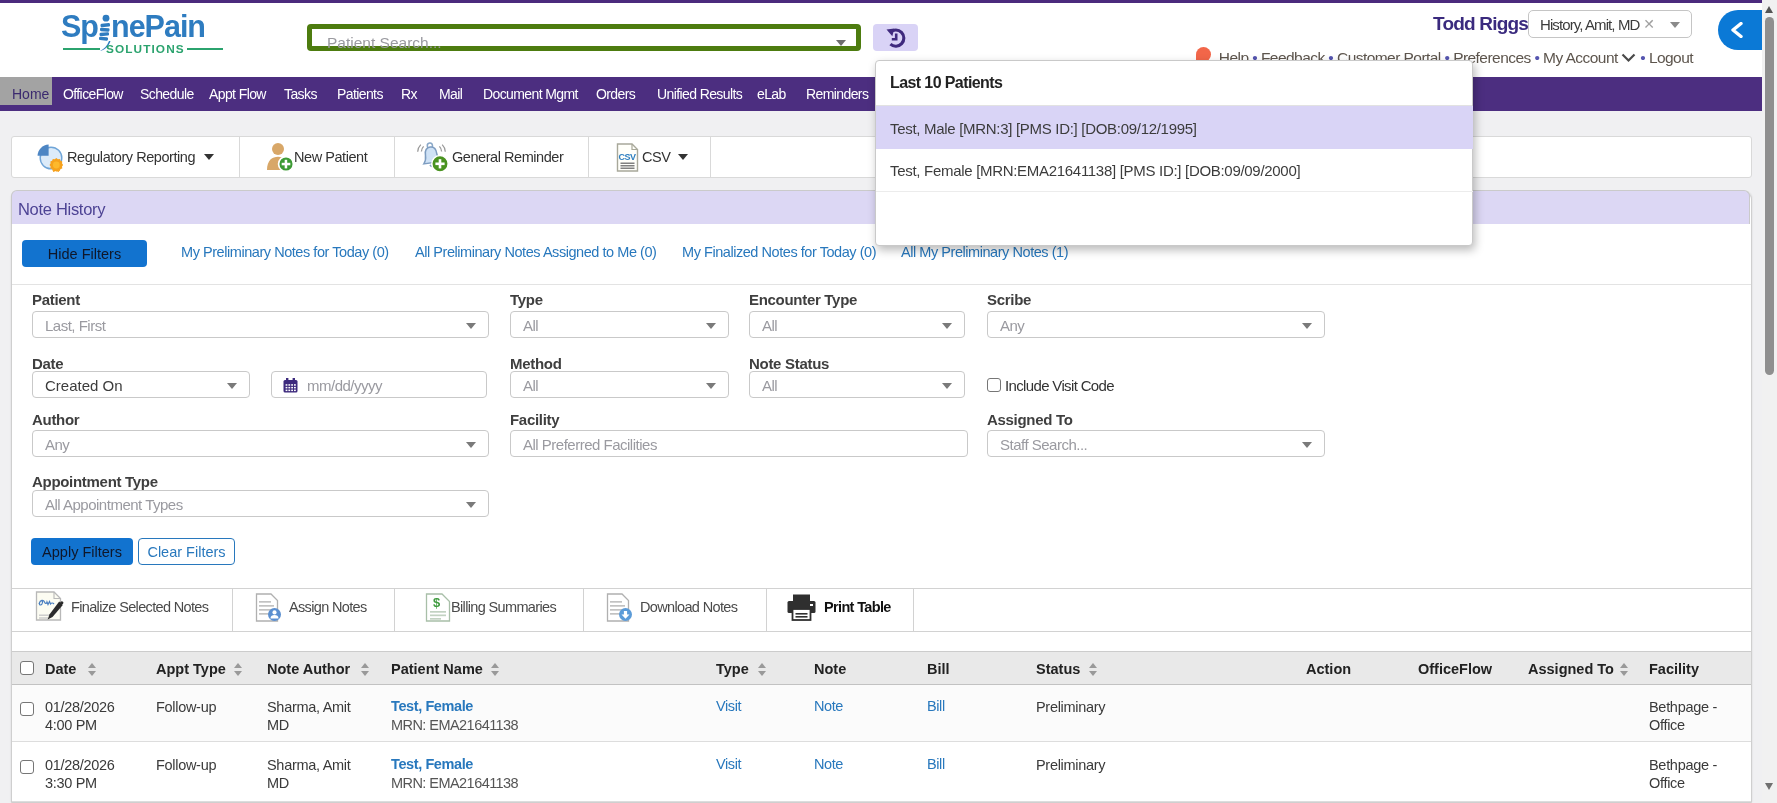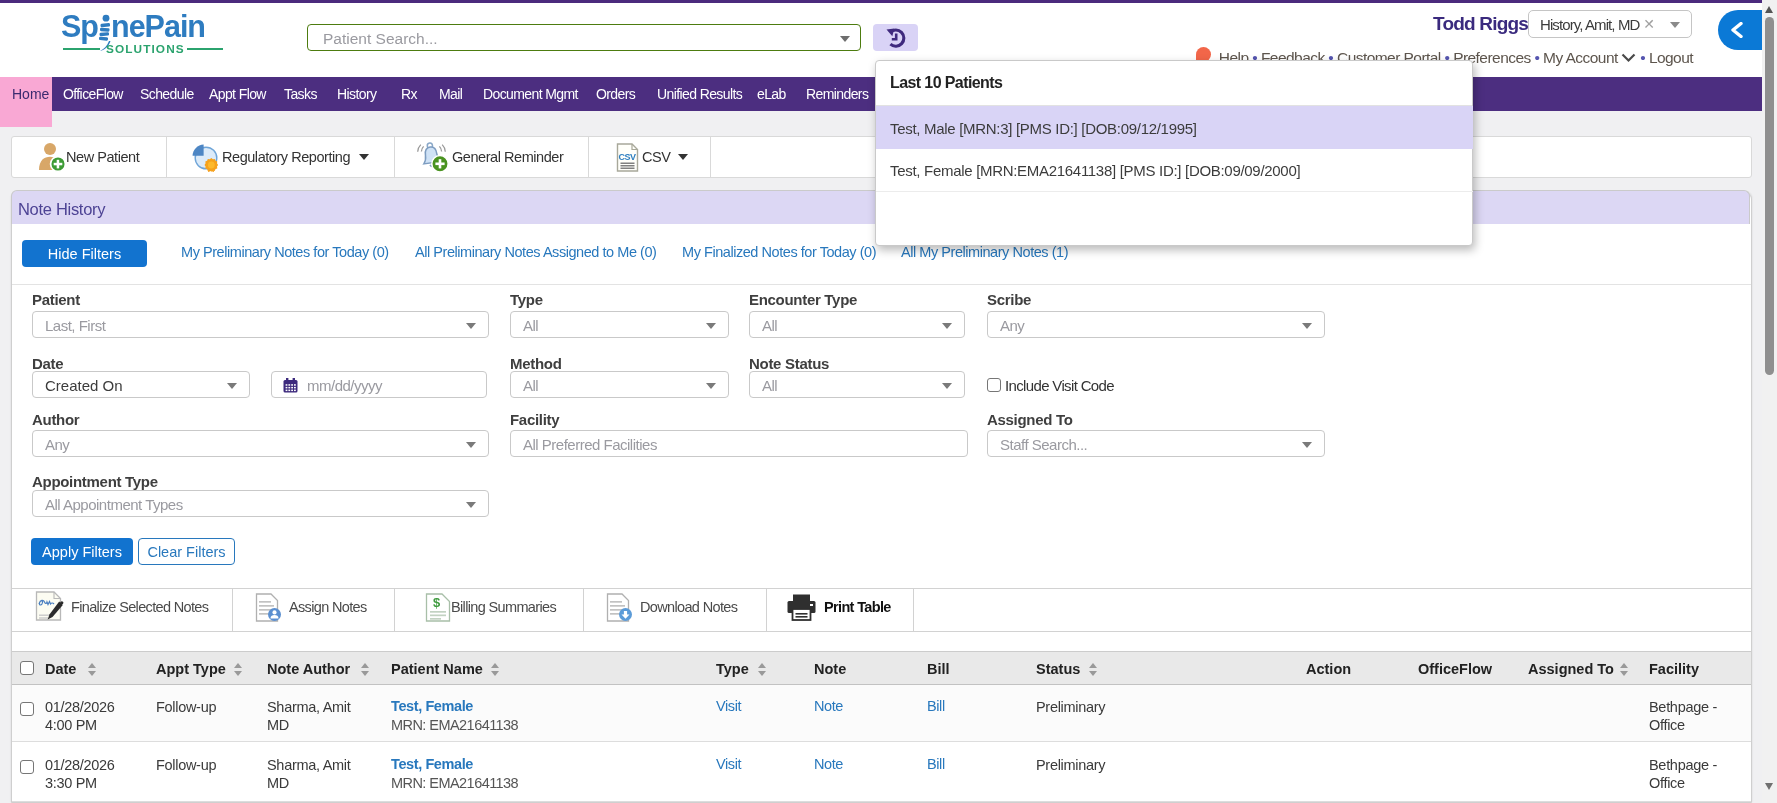--- a/index.html
+++ b/index.html
@@ -3,48 +3,48 @@
 <meta charset="utf-8">
 <style>
   * { margin:0; padding:0; box-sizing:border-box; }
   html,body { width:1777px; height:803px; overflow:hidden; }
   body { font-family:"Liberation Sans", sans-serif; background:#f0f0f2; position:relative; }
   .abs { position:absolute; }
   
   #topline { left:0; top:0; width:1777px; height:3px; background:#4b2a7d; }
   #header { left:0; top:3px; width:1777px; height:74px; background:#fff; }
   
-  #search { left:307px; top:24px; width:554px; height:27px; border:1px solid #4d7c0f; border-radius:4px; background:#fff; }
+  #search { left:307px; top:24px; width:554px; height:27px; border:5px solid #4d7c0f; border-radius:4px; background:#fff; }
   #search .ph { position:absolute; left:15px; top:5px; font-size:15.5px; color:#9a9aa0; }
   .caret { width:0; height:0; border-left:5px solid transparent; border-right:5px solid transparent; border-top:6px solid #6e6e6e; }
   #search .caret { position:absolute; right:10px; top:11px; }
   #histbtn { left:873px; top:24px; width:45px; height:27px; background:#d9d3f6; border-radius:4px; }
   
   #todd { left:1433px; top:13px; font-size:19px; letter-spacing:-0.8px; font-weight:bold; color:#3a2a7e; }
   #provbox { left:1528px; top:10px; width:164px; height:28px; border:1px solid #c5c5c5; border-radius:5px; background:#fff; }
   #provbox .t { position:absolute; left:11px; top:5px; font-size:15px; letter-spacing:-0.9px; color:#3c3c3c; }
   #provbox .x { position:absolute; right:36px; top:5px; font-size:14px; color:#a0a0a0; }
   #provbox .caret { position:absolute; right:11px; top:11px; border-top-color:#8a8a8a; }
   #hlinks { left:0px; top:49px; width:1693px; text-align:right; font-size:15.5px; letter-spacing:-0.55px; color:#5d554d; }
   #hlinks .b { color:#5555b0; }
   #orangeic { left:1196px; top:47px; width:15px; height:15px; border-radius:50% 50% 50% 0; background:#f26649; }
   #bluepill { left:1718px; top:10px; width:44px; height:40px; background:#0b79d6; border-radius:20px 0 0 20px; }
   
   #nav { left:0; top:77px; width:1777px; height:34px; background:#4c2e80; }
   #nav span { position:absolute; top:9px; font-size:14px; letter-spacing:-0.6px; color:#fff; }
-  #navhome { left:0; top:0; width:52px; height:50px; background:#f9a8d4; }
+  #navhome { left:0; top:0; width:52px; height:28px; background:#a3a3a3; }
   #navhome span { color:#3b2a6f; left:12px; }
   
   #toolbar { left:11px; top:136px; width:1741px; height:42px; background:#fff; border:1px solid #d9d9d9; border-radius:3px; display:flex; }
   #toolbar .cell { height:100%; border-right:1px solid #d9d9d9; display:flex; align-items:center; font-size:14.5px; letter-spacing:-0.45px; color:#333; }
   
   #panel { left:11px; top:193px; width:1741px; height:610px; background:#fff; border:1px solid #cfcfcf; border-radius:6px 6px 0 0; box-shadow:0 -1px 2px rgba(0,0,0,0.12); }
   #ph { left:-1px; top:-4px; width:1739px; height:34px; background:#dcd7f4; border:1px solid #cacaca; border-bottom:none; border-radius:6px 6px 0 0; }
   #ph span { position:absolute; left:6px; top:9px; font-size:16.5px; letter-spacing:-0.3px; color:#4d4394; }
-  .btn-blue { background:#1273cf; color:#ffffff; border:none; border-radius:4px; font-size:14.5px; font-family:"Liberation Sans",sans-serif; }
+  .btn-blue { background:#1273cf; color:#0f172a; border:none; border-radius:4px; font-size:14.5px; font-family:"Liberation Sans",sans-serif; }
   .btn-line { background:#fff; color:#2878bd; border:1px solid #2878bd; border-radius:4px; font-size:14.5px; font-family:"Liberation Sans",sans-serif; }
   .flink { position:absolute; font-size:14.5px; letter-spacing:-0.45px; color:#2878bd; }
   .flink { top:50px !important; }
   .flabel { position:absolute; font-size:15px; letter-spacing:-0.3px; font-weight:bold; color:#3f3f3f; }
   .fsel { position:absolute; height:27px; border:1px solid #c9c9c9; border-radius:4px; background:#fff; }
   .fsel .t { position:absolute; left:12px; top:5px; font-size:15px; letter-spacing:-0.5px; color:#9a9aa0; }
   .fsel .td { position:absolute; left:12px; top:5px; font-size:15px; color:#3c3c3c; }
   .fsel .caret { position:absolute; right:12px; top:11px; border-top-color:#7a7a7a; }
   .cbx { position:absolute; width:14px; height:14px; border:1px solid #767676; border-radius:3px; background:#fff; }
   
@@ -113,53 +113,53 @@
 <div class="abs" id="bluepill">
     <svg width="14" height="16" viewBox="0 0 14 16" style="position:absolute;left:12px;top:12px;">
       <polyline points="11,1.5 3,8 11,14.5" fill="none" stroke="#fff" stroke-width="3.4" stroke-linecap="round" stroke-linejoin="round"></polyline>
     </svg>
   </div>
 <div class="abs" id="nav">
   <span style="left:63px;">OfficeFlow</span>
   <span style="left:140px;">Schedule</span>
   <span style="left:209px;">Appt Flow</span>
   <span style="left:284px;">Tasks</span>
-  <span style="left:337px;">History</span>
+  <span style="left:337px;">Patients</span>
   <span style="left:401px;">Rx</span>
   <span style="left:439px;">Mail</span>
   <span style="left:483px;">Document Mgmt</span>
   <span style="left:596px;">Orders</span>
   <span style="left:657px;">Unified Results</span>
   <span style="left:757px;">eLab</span>
   <span style="left:806px;">Reminders</span>
 </div>
 <div class="abs" id="navhome" style="top:77px;">
     <span style="position:absolute; left:12px; top:9px; font-size:14px; color:#3b2a6f;">Home</span>
   </div>
 <div class="abs" id="toolbar">
-  <div class="cell" style="width:155px; padding-left:25px;">
-    <svg width="31" height="32" viewBox="0 0 31 32">
-      <circle cx="13" cy="8" r="6" fill="#d8a768"></circle>
-      <path d="M2 29 C2 19 7.5 15.8 13 15.8 C18.5 15.8 24 19 24 29 Z" fill="#d8a768"></path>
-      <circle cx="21" cy="23" r="7.4" fill="#3d9b35" stroke="#fff" stroke-width="1.7"></circle>
-      <rect x="16.7" y="21.8" width="8.6" height="2.5" fill="#fff"></rect>
-      <rect x="19.7" y="18.8" width="2.5" height="8.6" fill="#fff"></rect>
-    </svg>
-    <span style="margin-left:-2px;">New Patient</span>
-  </div>
   <div class="cell" style="width:228px; padding-left:24px;">
     <svg width="29" height="29" viewBox="0 0 29 29">
       <circle cx="15" cy="15" r="10.8" fill="#dcebf9" stroke="#6fa5d8" stroke-width="1.4"></circle>
       <path d="M12.6 1.6 A 11.4 11.4 0 0 0 1.6 12.8 L12.6 12.8 Z" fill="#4d86c4"></path>
       <path d="M17.2 24 l0 5.4 2.8 -2 2.8 2 0 -5.4 Z" fill="#f59a10"></path>
       <path d="M20.3 15.1 l1.6 1.1 1.9-.3 .7 1.8 1.8 .7 -.3 1.9 1.1 1.6 -1.1 1.6 .3 1.9 -1.8 .7 -.7 1.8 -1.9 -.3 -1.6 1.1 -1.6 -1.1 -1.9 .3 -.7 -1.8 -1.8 -.7 .3 -1.9 -1.1 -1.6 1.1 -1.6 -.3 -1.9 1.8 -.7 .7 -1.8 1.9 .3 Z" fill="#f6a21d"></path>
       <circle cx="20.3" cy="22" r="3.4" fill="#fdb92c"></circle>
     </svg>
     <span style="margin-left:2px;">Regulatory Reporting</span>
     <span class="caret" style="margin-left:9px; border-top-color:#333;"></span>
+  </div>
+  <div class="cell" style="width:155px; padding-left:25px;">
+    <svg width="31" height="32" viewBox="0 0 31 32">
+      <circle cx="13" cy="8" r="6" fill="#d8a768"></circle>
+      <path d="M2 29 C2 19 7.5 15.8 13 15.8 C18.5 15.8 24 19 24 29 Z" fill="#d8a768"></path>
+      <circle cx="21" cy="23" r="7.4" fill="#3d9b35" stroke="#fff" stroke-width="1.7"></circle>
+      <rect x="16.7" y="21.8" width="8.6" height="2.5" fill="#fff"></rect>
+      <rect x="19.7" y="18.8" width="2.5" height="8.6" fill="#fff"></rect>
+    </svg>
+    <span style="margin-left:-2px;">New Patient</span>
   </div>
   <div class="cell" style="width:194px; padding-left:21px;">
     <svg width="33" height="32" viewBox="0 0 33 32">
       <g transform="rotate(-8 15 14)">
         <circle cx="15.2" cy="4.6" r="2.6" fill="none" stroke="#8aa8c8" stroke-width="1.5"></circle>
         <path d="M15.2 6 C11.2 6 9.5 9.6 9.5 13.4 C9.5 18.4 7.9 20.4 6.7 21.8 L23.7 21.8 C22.5 20.4 20.9 18.4 20.9 13.4 C20.9 9.6 19.2 6 15.2 6 Z" fill="#cfe2f6" stroke="#7d9cc0" stroke-width="1.5"></path>
         <path d="M12.7 23.6 a2.6 2.6 0 0 0 5 0" fill="none" stroke="#7d9cc0" stroke-width="1.5"></path>
       </g>
       <path d="M4.8 3.6 C2.8 5.6 1.8 8 1.7 10.8" fill="none" stroke="#9a9a9a" stroke-width="1.3"></path>
       <path d="M7.6 5.4 C6.2 6.8 5.5 8.5 5.4 10.5" fill="none" stroke="#9a9a9a" stroke-width="1.3"></path>

